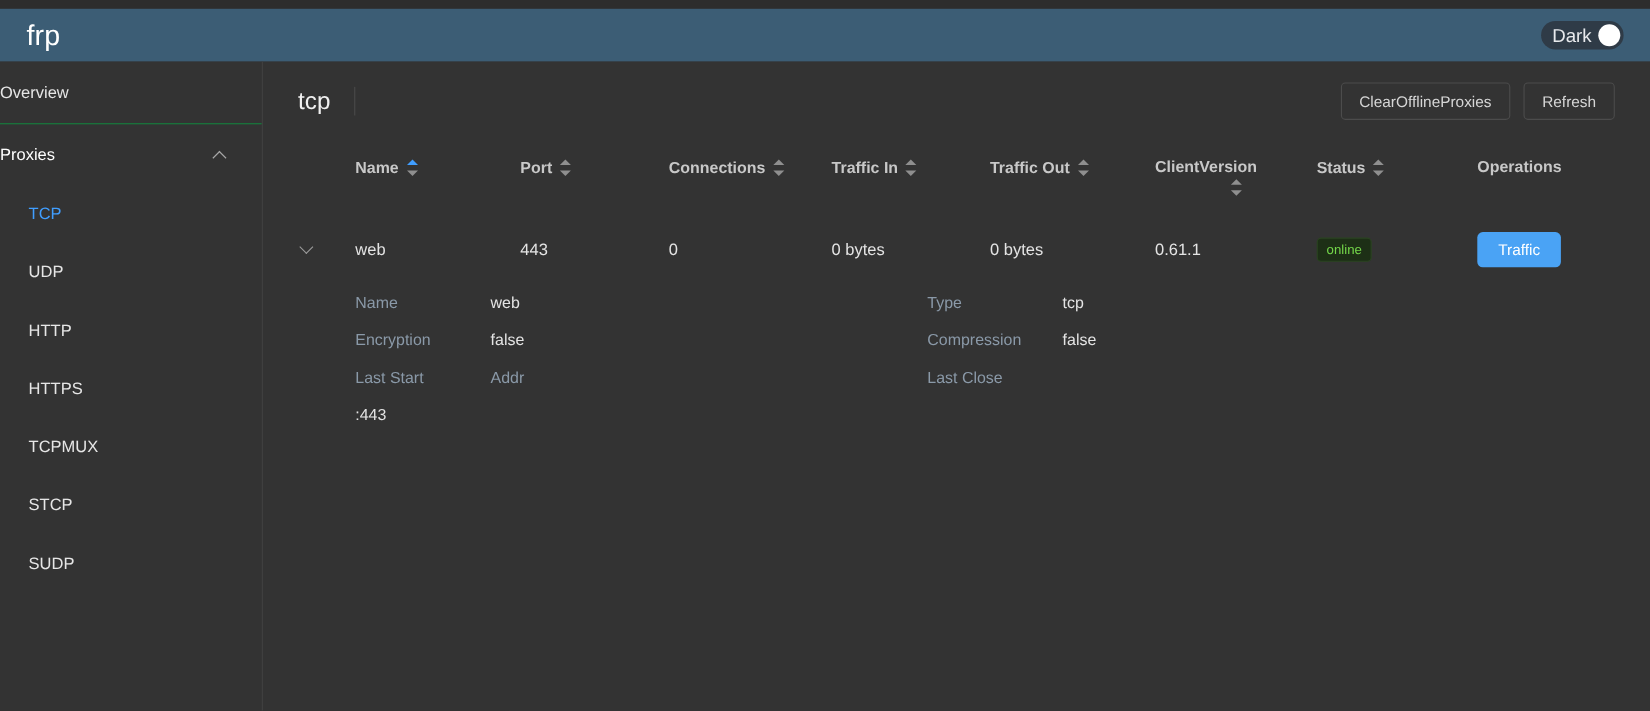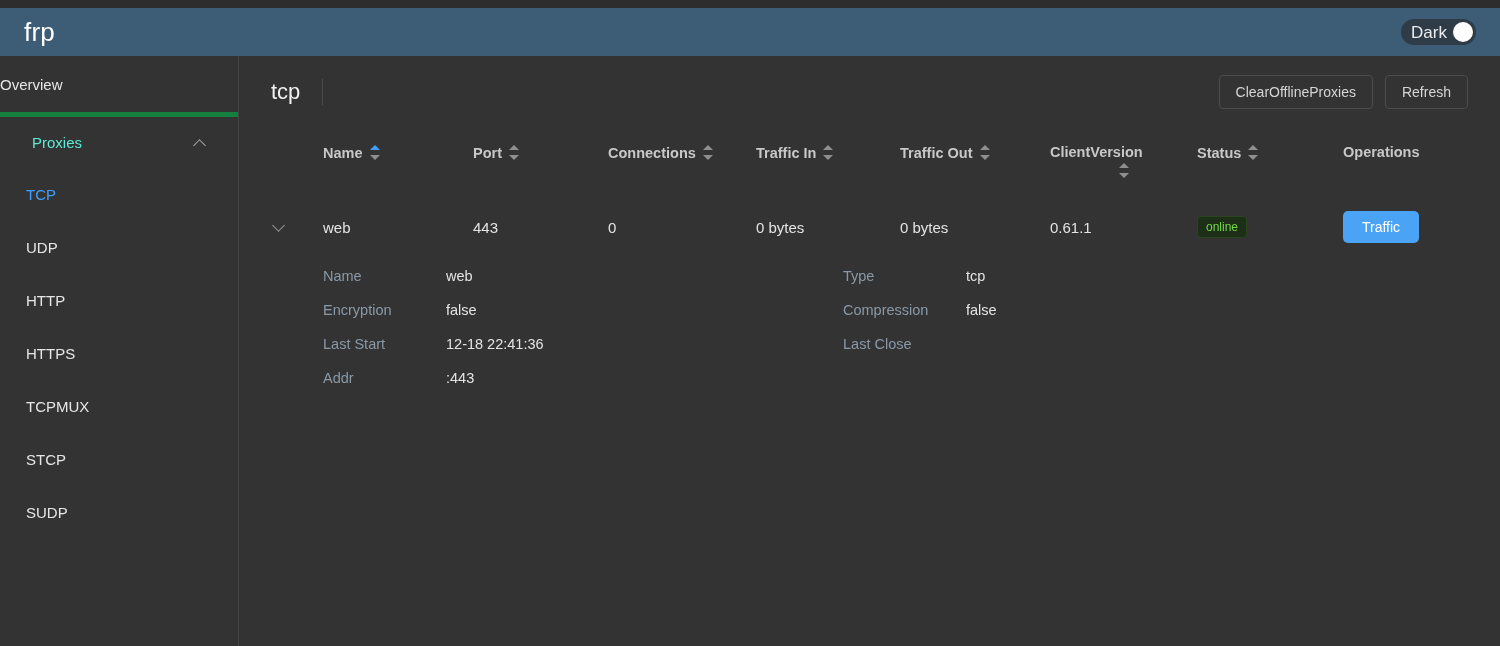--- a/index.html
+++ b/index.html
@@ -83,26 +83,25 @@
     font-size: 15px;
     cursor: pointer;
     position: relative;
   }
   .side-item.top-level { padding-left: 0px; }
   .side-item .txt { display: block; }
   .side-group-header {
     height: 56px;
     display: flex;
     align-items: center;
-    color: #5eead4;
+    color: #ffffff;
     font-size: 15px;
     cursor: pointer;
-    border-top: 5px solid #15803d;
+    border-top: 1px solid #15803d;
     padding-right: 30px;
-    padding-left: 32px;
   }
   .side-group-header .txt { flex: 1; }
   .chev-up {
     width: 14px; height: 14px;
     position: relative;
     flex: 0 0 14px;
   }
   .chev-up::before {
     content: "";
     position: absolute;
@@ -468,21 +467,20 @@
 
       <div class="detail">
         <div class="detail-col left">
           <span class="dt-label">Name</span>
           <span class="dt-value">web</span>
 
           <span class="dt-label">Encryption</span>
           <span class="dt-value">false</span>
 
           <span class="dt-label">Last Start</span>
-          <span class="dt-value">12-18 22:41:36</span>
 
           <span class="dt-label">Addr</span>
           <span class="dt-value">:443</span>
         </div>
 
         <div class="detail-col right">
           <span class="dt-label">Type</span>
           <span class="dt-value">tcp</span>
 
           <span class="dt-label">Compression</span>

